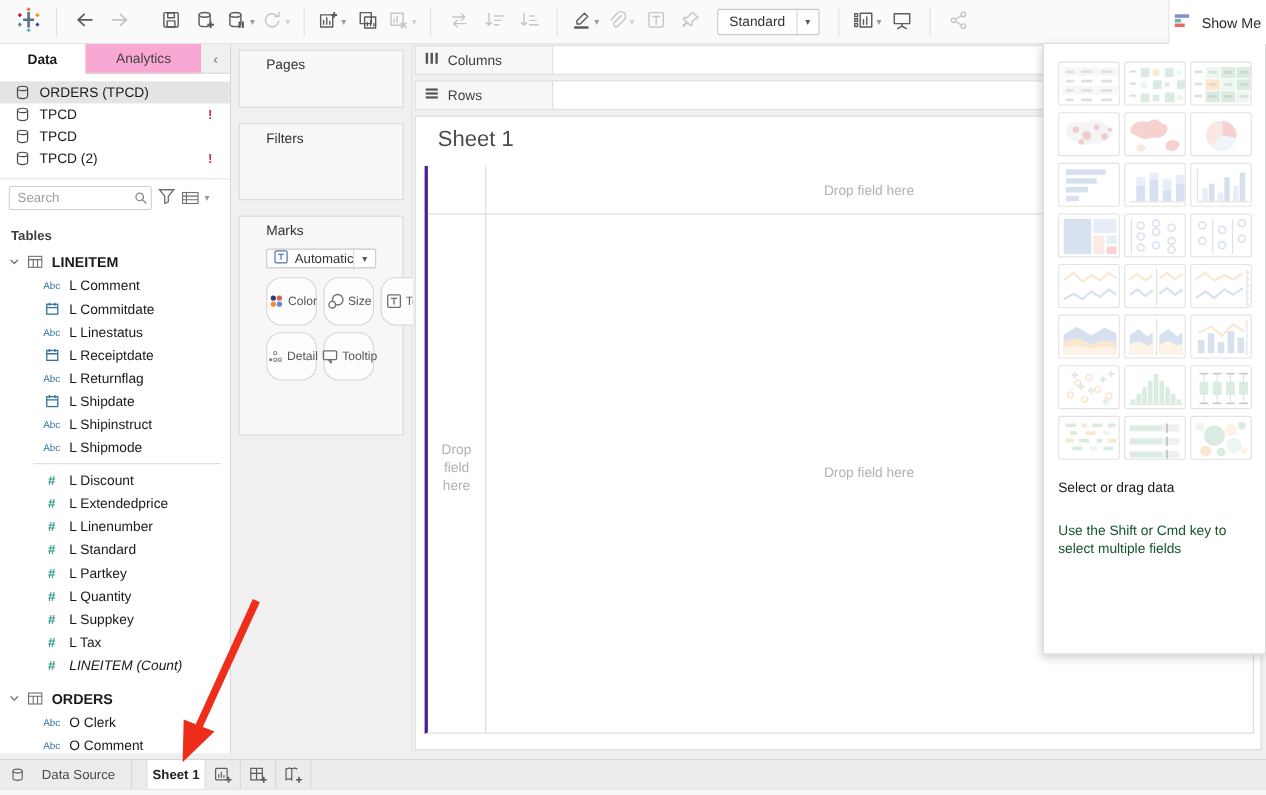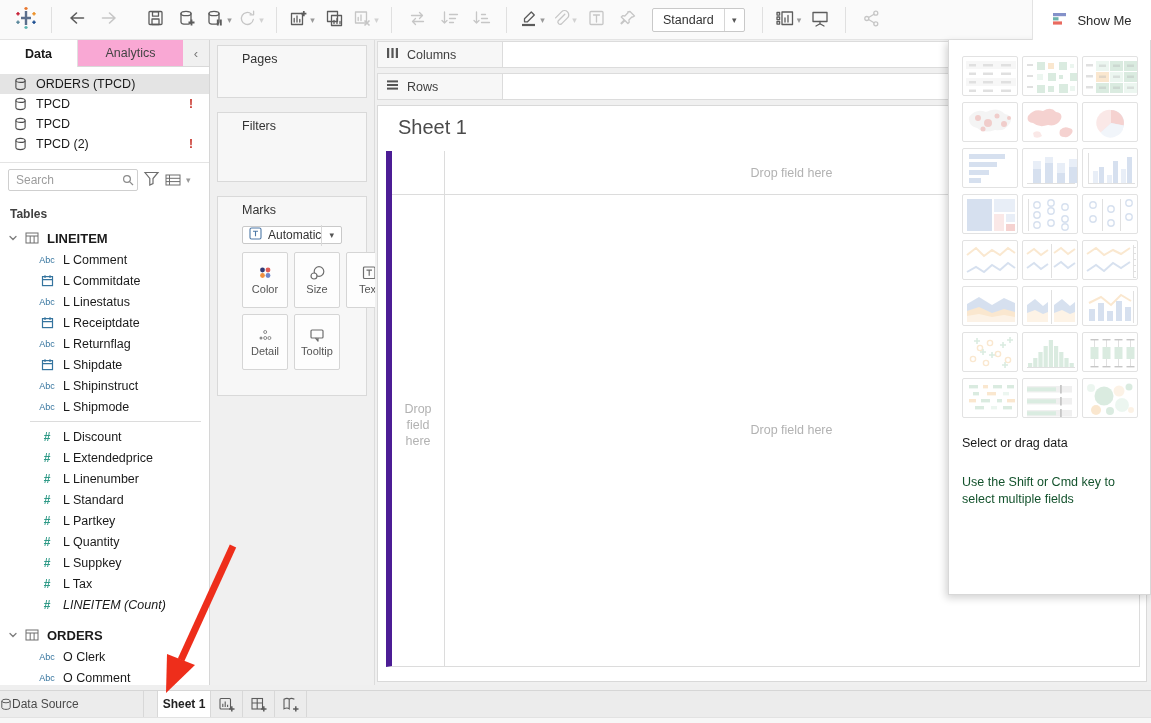--- a/index.html
+++ b/index.html
@@ -9,21 +9,21 @@
   .toolbar{position:absolute;left:0;top:0;right:0;height:40px;background:#fafafa;border-bottom:1px solid #e4e4e4;display:flex;align-items:center;padding-left:10px}
   .tb-btn{display:flex;align-items:center;justify-content:center;min-width:26px;height:30px;margin:0 3px;color:#5c5c5c;cursor:pointer}
   .tb-btn.disabled{color:#c6c6c6}
   .tb-caret{font-size:9px;color:#9a9a9a;margin-left:2px}
   .tb-btn.disabled .tb-caret{color:#d2d2d2}
   .tb-sep{width:1px;height:26px;background:#e0e0e0;margin:0 9px}
   .tb-gap{width:14px}
   .fit-select{display:flex;align-items:center;height:24px;border:1px solid #c9c9c9;background:#fff;margin:0 8px;border-radius:2px}
   .fit-select .fit-val{padding:0 10px;font-size:12.5px;color:#333;min-width:66px}
   .fit-select .fit-arrow{width:20px;height:22px;border-left:1px solid #d6d6d6;display:flex;align-items:center;justify-content:center;color:#555;font-size:9px}
-  .showme-btn{position:absolute;right:0;top:0;width:119px;height:40px;background:#fff;border-left:1px solid #e3e3e3;display:flex;align-items:center;justify-content:center;gap:8px;font-size:13px;color:#2b2b2b;cursor:pointer;z-index:60}
+  .showme-btn{position:absolute;right:0;top:0;width:89px;height:40px;background:#fff;border-left:1px solid #e3e3e3;display:flex;align-items:center;justify-content:center;gap:8px;font-size:13px;color:#2b2b2b;cursor:pointer;z-index:60}
   
   .sidebar{position:absolute;left:0;top:40px;width:210px;bottom:38px;background:#fff;border-right:1px solid #d6d6d6;overflow:hidden}
   .side-tabs{display:flex;height:27px;font-size:12.5px}
   .side-tab{display:flex;align-items:center;justify-content:center;cursor:pointer}
   .tab-data{width:78px;background:#fff;font-weight:bold;color:#1a1a1a;border-right:1px solid #e0e0e0}
   .tab-analytics{flex:1;background:#f9a8d4;border-bottom:1px solid #d9d9d9;color:#444}
   .tab-collapse{width:26px;background:#f0f0f0;border-bottom:1px solid #d9d9d9;color:#777;font-size:13px;cursor:pointer;display:flex;align-items:center;justify-content:center}
   .ds-list{padding:7px 0 8px 0}
   .ds-row{display:flex;align-items:center;height:20px;padding:0 8px 0 14px;cursor:pointer}
   .ds-row.selected{background:#e4e4e4}
@@ -48,51 +48,51 @@
   
   .shelfcol{position:absolute;left:210px;top:40px;width:165px;bottom:38px;background:#f0f0f0;border-right:1px solid #dcdcdc;padding:5px 7px}
   .card{border:1px solid #d9d9d9;background:#f7f7f7;padding:6px 24px;font-size:12.5px;color:#333;margin-bottom:14px}
   .card-pages{height:53px}
   .card-filters{height:70px}
   .card-marks{height:200px}
   .marks-dd{display:flex;align-items:center;height:18px;border:1px solid #c9c9c9;background:#fff;margin-top:9px;border-radius:2px}
   .marks-dd .ddval{flex:1;padding-left:6px;font-size:12px;color:#333;display:flex;align-items:center;gap:6px}
   .marks-dd .ddarr{width:20px;height:21px;border-left:1px solid #d9d9d9;display:flex;align-items:center;justify-content:center;font-size:9px;color:#555}
   .marks-grid{display:grid;grid-template-columns:repeat(3,46px);gap:6px;margin-top:8px}
-  .mark-btn{height:56px;border:1px solid #d5d5d5;background:#fdfdfd;border-radius:2px;display:flex;flex-direction:column;align-items:center;justify-content:center;gap:2px;cursor:pointer}
+  .mark-btn{height:44px;border:1px solid #d5d5d5;background:#fdfdfd;border-radius:14px;display:flex;flex-direction:row;align-items:center;justify-content:center;gap:2px;cursor:pointer}
   .mark-btn .mlabel{font-size:11px;color:#555}
   
   .canvas{position:absolute;left:375px;top:40px;right:0;bottom:38px;background:#f0f0f0}
   .shelf{position:absolute;left:2px;right:4px;height:27px;display:flex}
   .shelf.columns{top:1px}
   .shelf.rows{top:33px}
   .shelf .shelf-label{width:126px;background:#f7f7f7;border:1px solid #dcdcdc;display:flex;align-items:center;gap:8px;padding-left:8px;color:#3f3f3f;font-size:12.5px}
   .shelf .shelf-field-area{flex:1;background:#fff;border:1px solid #dcdcdc;border-left:none}
   .sheet{position:absolute;left:2px;right:4px;top:65px;bottom:3px;background:#fff;border:1px solid #d9d9d9}
   .sheet-title{position:absolute;left:20px;top:10px;font-size:20px;color:#4b4b4b}
-  .sheet-table{position:absolute;left:8px;right:6px;top:45px;bottom:14px;border-left:6px solid #4c1d95;border-right:1px solid #dcdcdc;border-bottom:1px solid #dcdcdc}
+  .sheet-table{position:absolute;left:8px;right:6px;top:45px;bottom:14px;border-left:3px solid #4c1d95;border-right:1px solid #dcdcdc;border-bottom:1px solid #dcdcdc}
   .vline{position:absolute;left:52px;top:0;bottom:0;width:1px;background:#dcdcdc}
   .hline{position:absolute;left:0;right:0;top:43px;height:1px;background:#dcdcdc}
   .drop-top{position:absolute;left:52px;right:0;top:0;height:43px;display:flex;align-items:center;justify-content:center;color:#b2b2b2;font-size:12.5px}
   .drop-left{position:absolute;left:0;width:52px;top:250px;text-align:center;color:#b2b2b2;font-size:12.5px;line-height:16px;display:flex;flex-direction:column}
   .drop-center{position:absolute;left:52px;right:0;top:43px;bottom:0;display:flex;align-items:center;justify-content:center;color:#b2b2b2;font-size:12.5px}
   
   .showme-panel{position:absolute;left:948px;top:40px;width:203px;height:555px;background:#fff;border:1px solid #d8d8d8;border-top:none;box-shadow:-2px 3px 8px rgba(0,0,0,0.18);z-index:50;padding:16px 0 0 13px}
   .showme-grid{display:grid;grid-template-columns:repeat(3,56px);gap:6px 4px}
   .thumb{width:56px;height:40px;border:1px solid #e2e2e2;background:#fff;border-radius:2px;overflow:hidden;cursor:pointer}
   .thumb svg{opacity:.55;display:block}
   .showme-hint{margin-top:18px;padding-right:18px}
   .hint-title{font-weight:normal;font-size:12.5px;color:#1a1a1a}
   .hint-body{margin-top:24px;font-size:12.5px;color:#14532d;line-height:17px;width:172px}
   
   .bottombar{position:absolute;left:0;right:0;bottom:0;height:38px}
   .bb-strip-top{height:5px;background:#efefef}
   .bb-tabs{height:27px;background:#ececec;border-top:1px solid #d6d6d6;display:flex;align-items:stretch}
   .bb-tab{display:flex;align-items:center;font-size:12px;color:#4a4a4a;cursor:pointer}
-  .bb-tab.datasource{width:144px;gap:0;border-right:1px solid #d8d8d8}
+  .bb-tab.datasource{width:120px;padding-left:10px;gap:16px;border-right:1px solid #d8d8d8}
   .bb-tab.sheet-active{margin-left:13px;width:54px;background:#fff;border-left:1px solid #d8d8d8;border-right:1px solid #d8d8d8;justify-content:center;font-weight:bold;color:#222}
   .bb-newbtn{width:32px;display:flex;align-items:center;justify-content:center;border-right:1px solid #d8d8d8;color:#5c5c5c;cursor:pointer}
   .bb-strip-bottom{height:6px;background:#f7f7f7;border-top:1px solid #e2e2e2}
   
   .arrow-overlay{position:absolute;left:0;top:0;width:1151px;height:723px;z-index:99;pointer-events:none}
 </style>
 </head>
 <body>
 
 <div class="toolbar">

